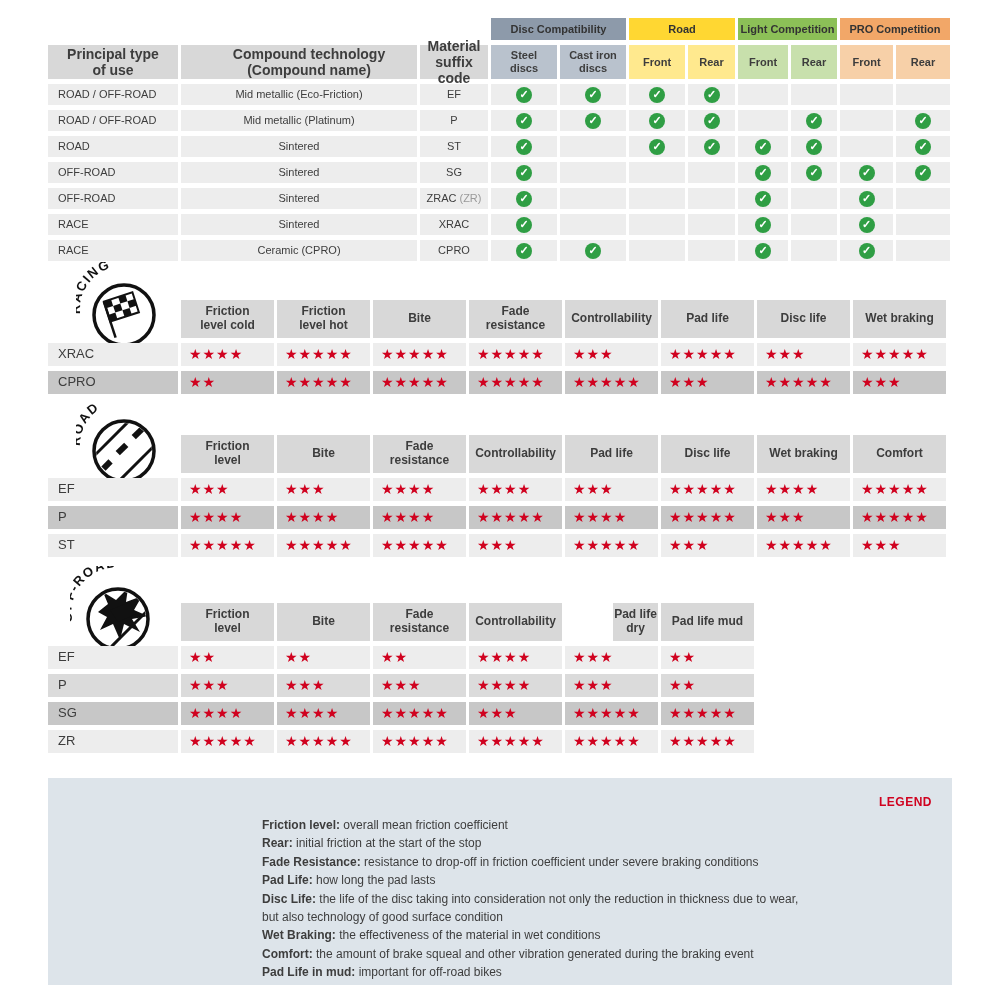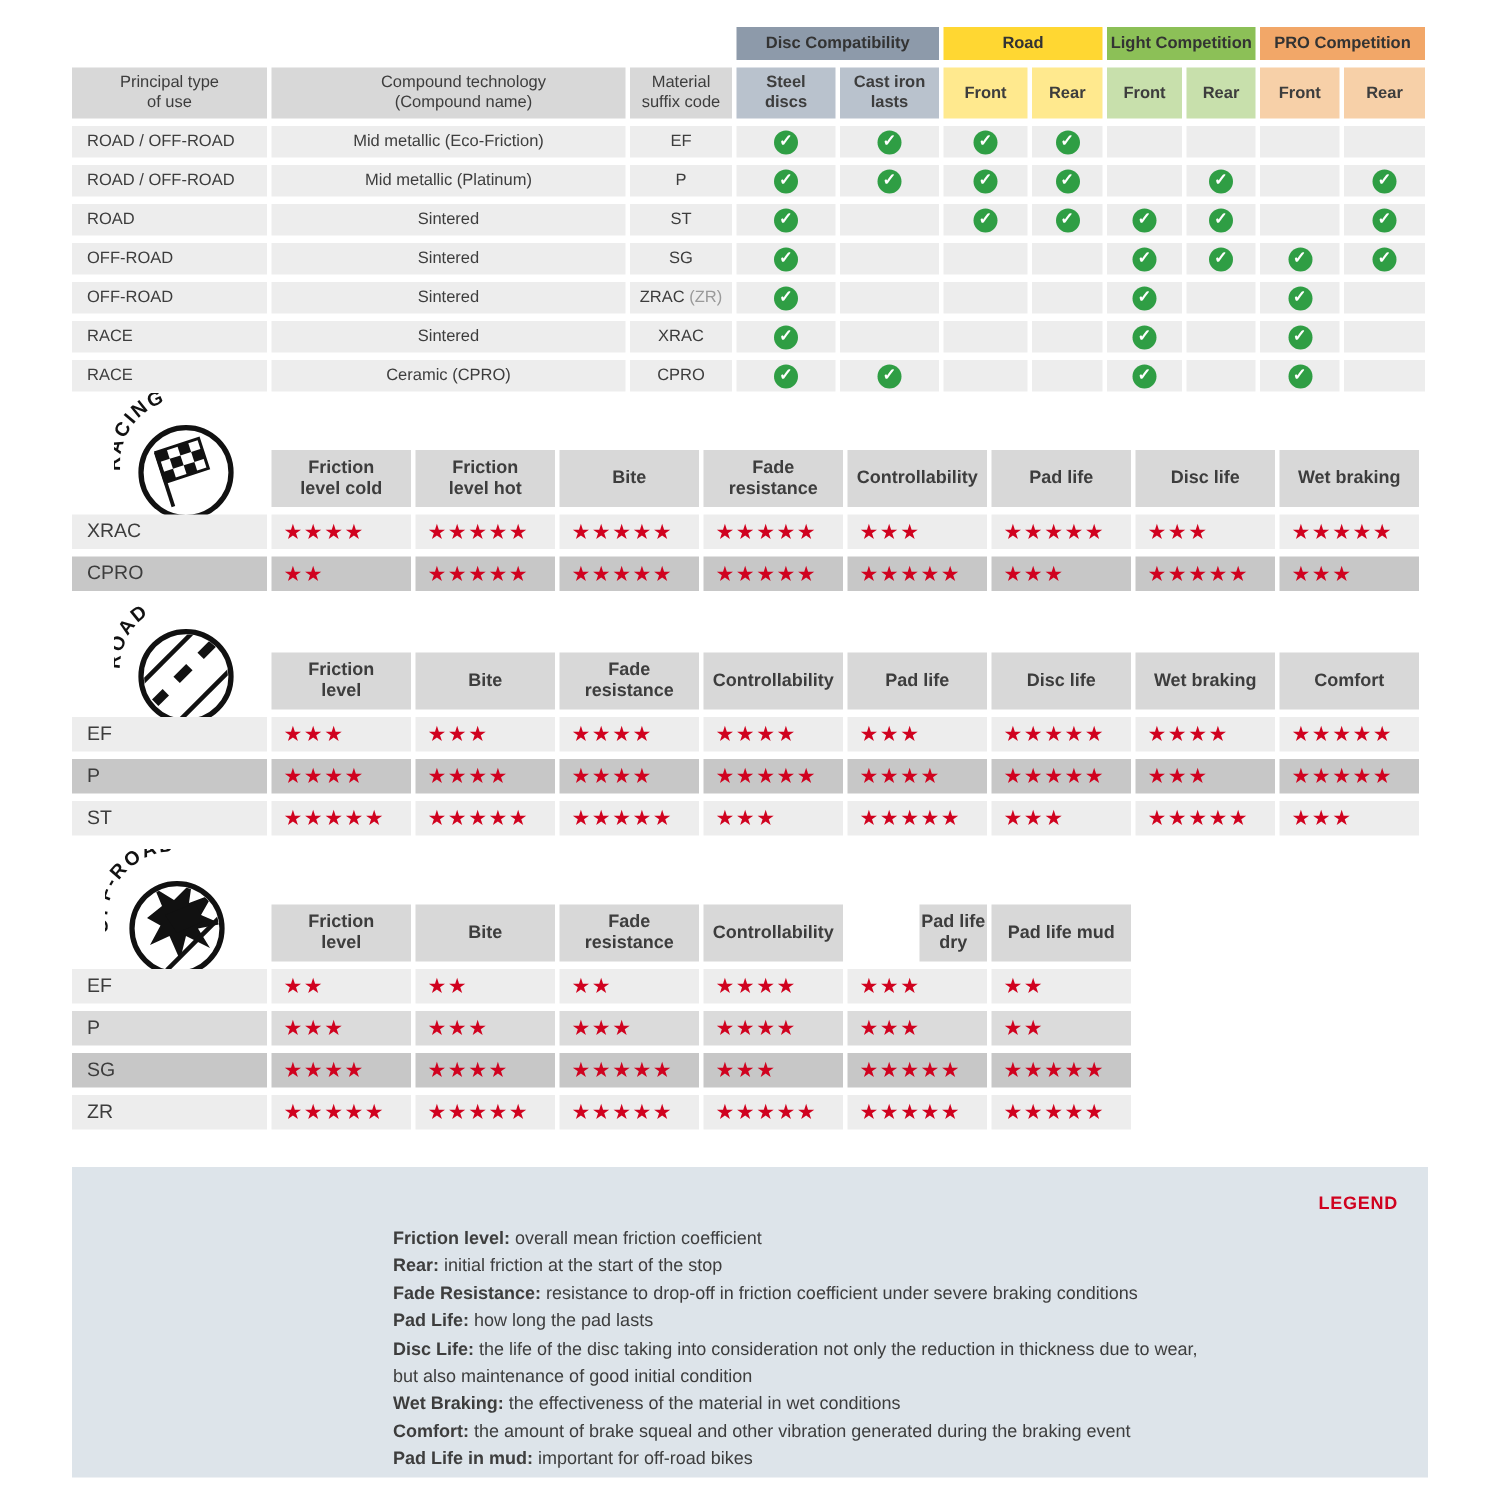--- a/index.html
+++ b/index.html
@@ -5,21 +5,21 @@
   html,body{margin:0;padding:0;background:#fff;}
   body{width:1000px;height:1000px;position:relative;font-family:"Liberation Sans",sans-serif;color:#3d3d3d;}
   .page{position:absolute;inset:0;}
   .cell{display:flex;align-items:center;justify-content:center;text-align:center;white-space:pre-line;line-height:1.15;}
   
   .compat-grid{position:absolute;left:48px;top:18px;display:grid;
     grid-template-columns:130px 236px 68px 66px 66px 56px 47px 50px 46px 53px 54px;
     grid-template-rows:22px 34px repeat(7,21px);
     column-gap:3px;row-gap:5px;}
   .group-header{font-weight:bold;font-size:11px;color:#333;}
-  .col-header{background:#d8d8d8;font-weight:normal;font-size:11px;color:#3d3d3d;}
+  .col-header{background:#d8d8d8;font-weight:bold;font-size:14px;color:#3d3d3d;}
   .sub-header{font-weight:bold;font-size:11px;color:#3d3d3d;}
   .data-cell{background:#ededed;font-size:11px;}
   .data-cell.left{justify-content:flex-start;text-align:left;padding-left:10px;}
   .code-note{color:#9a9a9a;margin-left:3px;}
   .check{width:16px;height:16px;border-radius:50%;background:#2f9e44;color:#fff;font-size:11px;font-weight:bold;
     display:inline-flex;align-items:center;justify-content:center;line-height:1;}
   
   .star-grid{position:absolute;display:grid;column-gap:3px;row-gap:5px;}
   #grid-racing{left:48px;top:300px;grid-template-columns:130px repeat(8,93px);grid-template-rows:38px 23px 23px;}
   #grid-road{left:48px;top:435px;grid-template-columns:130px repeat(8,93px);grid-template-rows:38px 23px 23px 23px;}
@@ -55,21 +55,21 @@
       <div class="cell group-header" style="grid-area: 1 / 10 / auto / span 2; background: rgb(242, 167, 104);">PRO Competition</div>
       <div class="cell col-header" style="grid-area: 2 / 1;">Principal type
 of use</div>
       <div class="cell col-header" style="grid-area: 2 / 2; padding-left: 20px;">Compound technology
 (Compound name)</div>
       <div class="cell col-header" style="grid-area: 2 / 3;">Material
 suffix code</div>
       <div class="cell sub-header" style="grid-area: 2 / 4; background: rgb(185, 194, 205);">Steel
 discs</div>
       <div class="cell sub-header" style="grid-area: 2 / 5; background: rgb(185, 194, 205);">Cast iron
-lasts</div>
+discs</div>
       <div class="cell sub-header" style="grid-area: 2 / 6; background: rgb(255, 233, 142);">Front</div>
       <div class="cell sub-header" style="grid-area: 2 / 7; background: rgb(255, 233, 142);">Rear</div>
       <div class="cell sub-header" style="grid-area: 2 / 8; background: rgb(200, 224, 172);">Front</div>
       <div class="cell sub-header" style="grid-area: 2 / 9; background: rgb(200, 224, 172);">Rear</div>
       <div class="cell sub-header" style="grid-area: 2 / 10; background: rgb(247, 208, 168);">Front</div>
       <div class="cell sub-header" style="grid-area: 2 / 11; background: rgb(247, 208, 168);">Rear</div>
       <div class="cell data-cell left" style="grid-area: 3 / 1;">ROAD / OFF-ROAD</div>
       <div class="cell data-cell" style="grid-area: 3 / 2;">Mid metallic (Eco-Friction)</div>
       <div class="cell data-cell" style="grid-area: 3 / 3;"><span>EF</span></div>
       <div class="cell data-cell" style="grid-area: 3 / 4;"><span class="check">✓</span></div>
@@ -311,20 +311,20 @@
     </div>
 
   <div class="legend">
     <div class="legend-title">LEGEND</div>
     <div id="legend-lines">
         <div class="legend-line"><b>Friction level:</b> overall mean friction coefficient</div>
         <div class="legend-line"><b>Rear:</b> initial friction at the start of the stop</div>
         <div class="legend-line"><b>Fade Resistance:</b> resistance to drop-off in friction coefficient under severe braking conditions</div>
         <div class="legend-line"><b>Pad Life:</b> how long the pad lasts</div>
         <div class="legend-line"><b>Disc Life:</b> the life of the disc taking into consideration not only the reduction in thickness due to wear,</div>
-        <div class="legend-line">but also maintenance of good initial condition</div>
+        <div class="legend-line">but also technology of good surface condition</div>
         <div class="legend-line"><b>Wet Braking:</b> the effectiveness of the material in wet conditions</div>
         <div class="legend-line"><b>Comfort:</b> the amount of brake squeal and other vibration generated during the braking event</div>
         <div class="legend-line"><b>Pad Life in mud:</b> important for off-road bikes</div>
       </div>
   </div>
 
 </div>
 
 </body></html>

